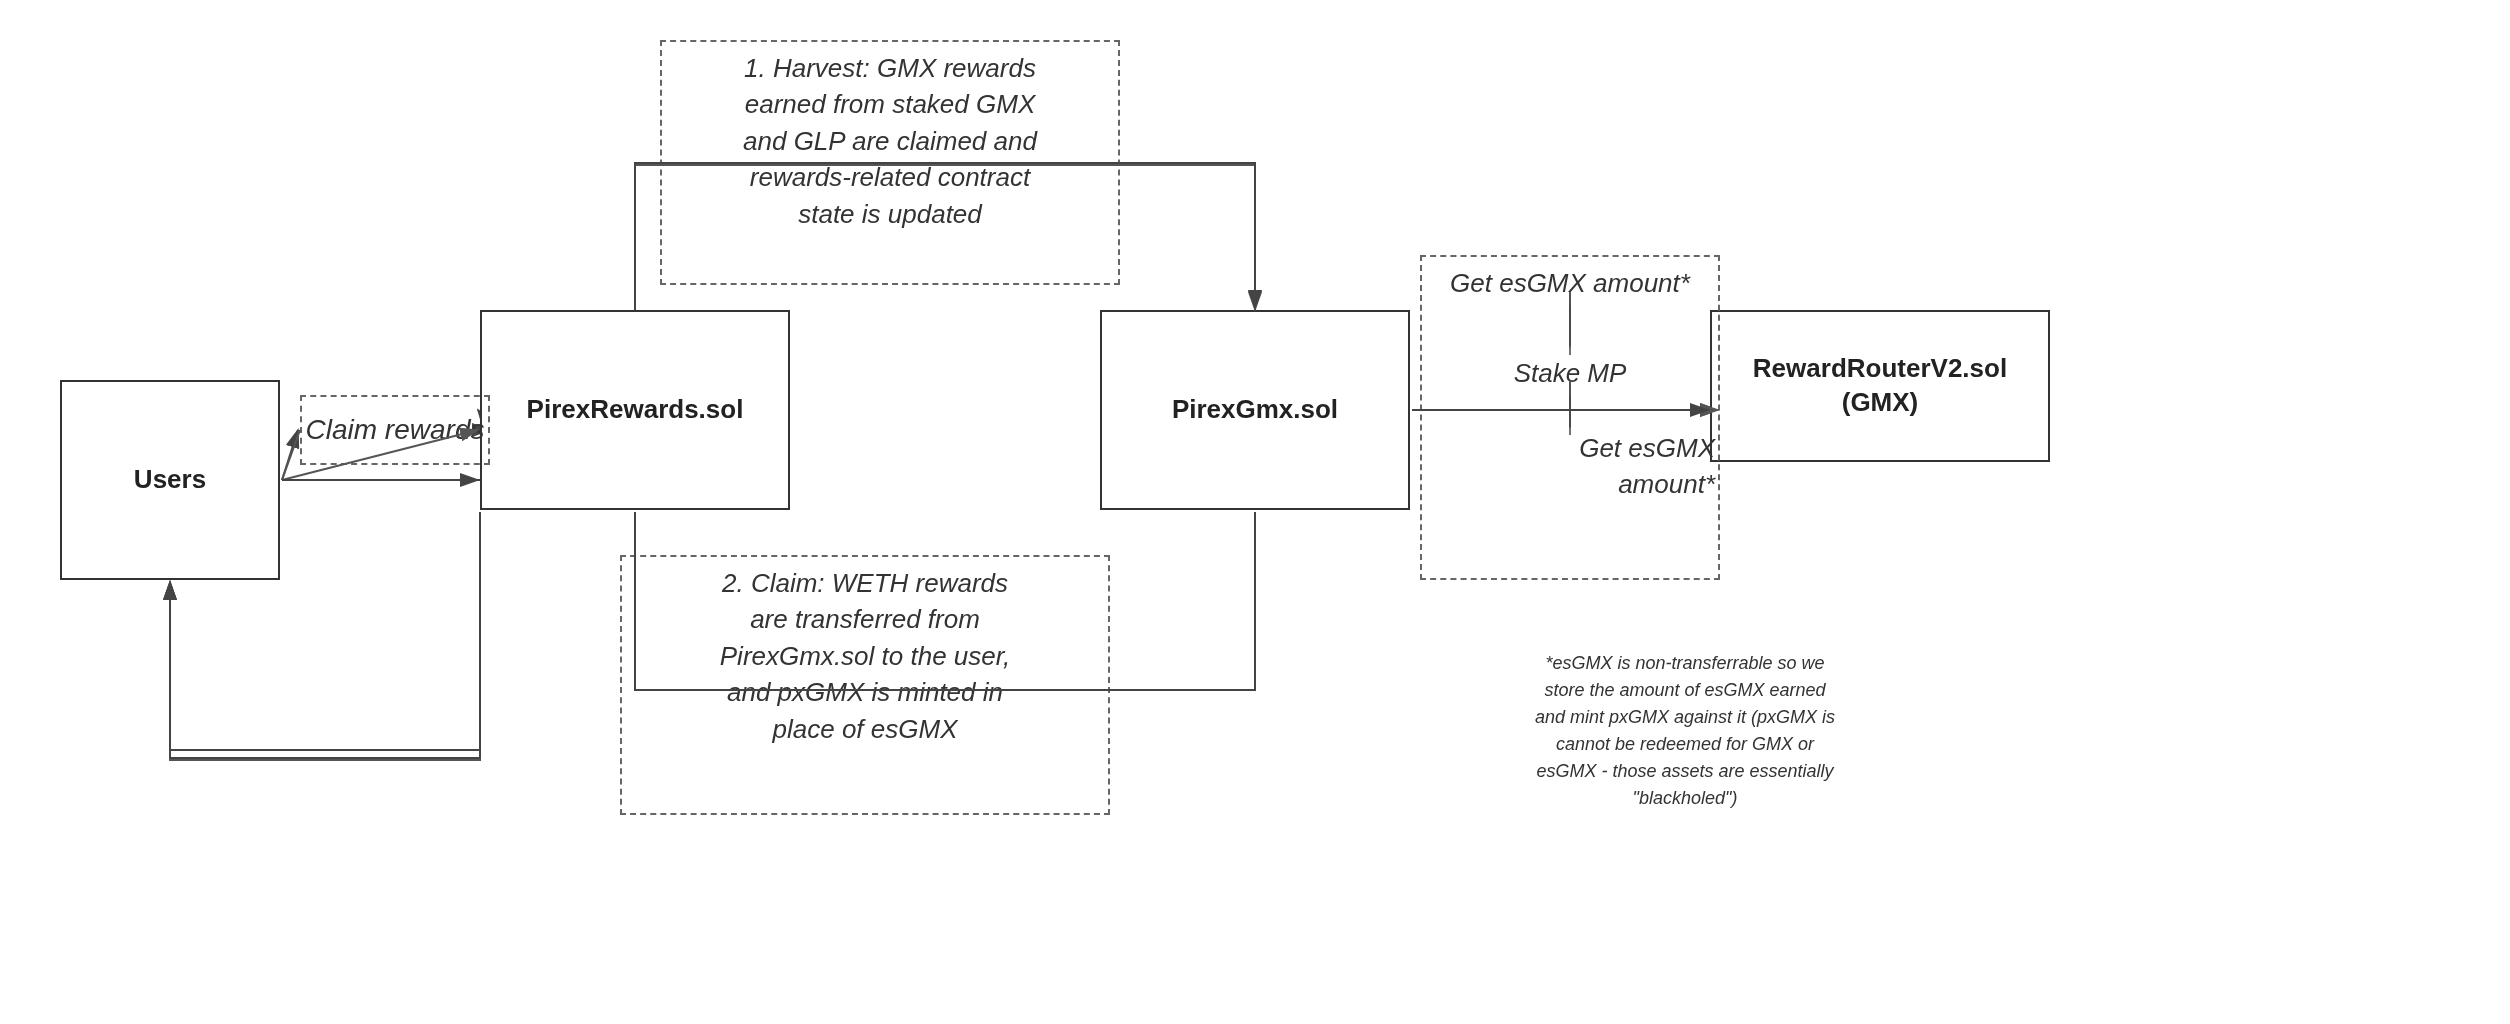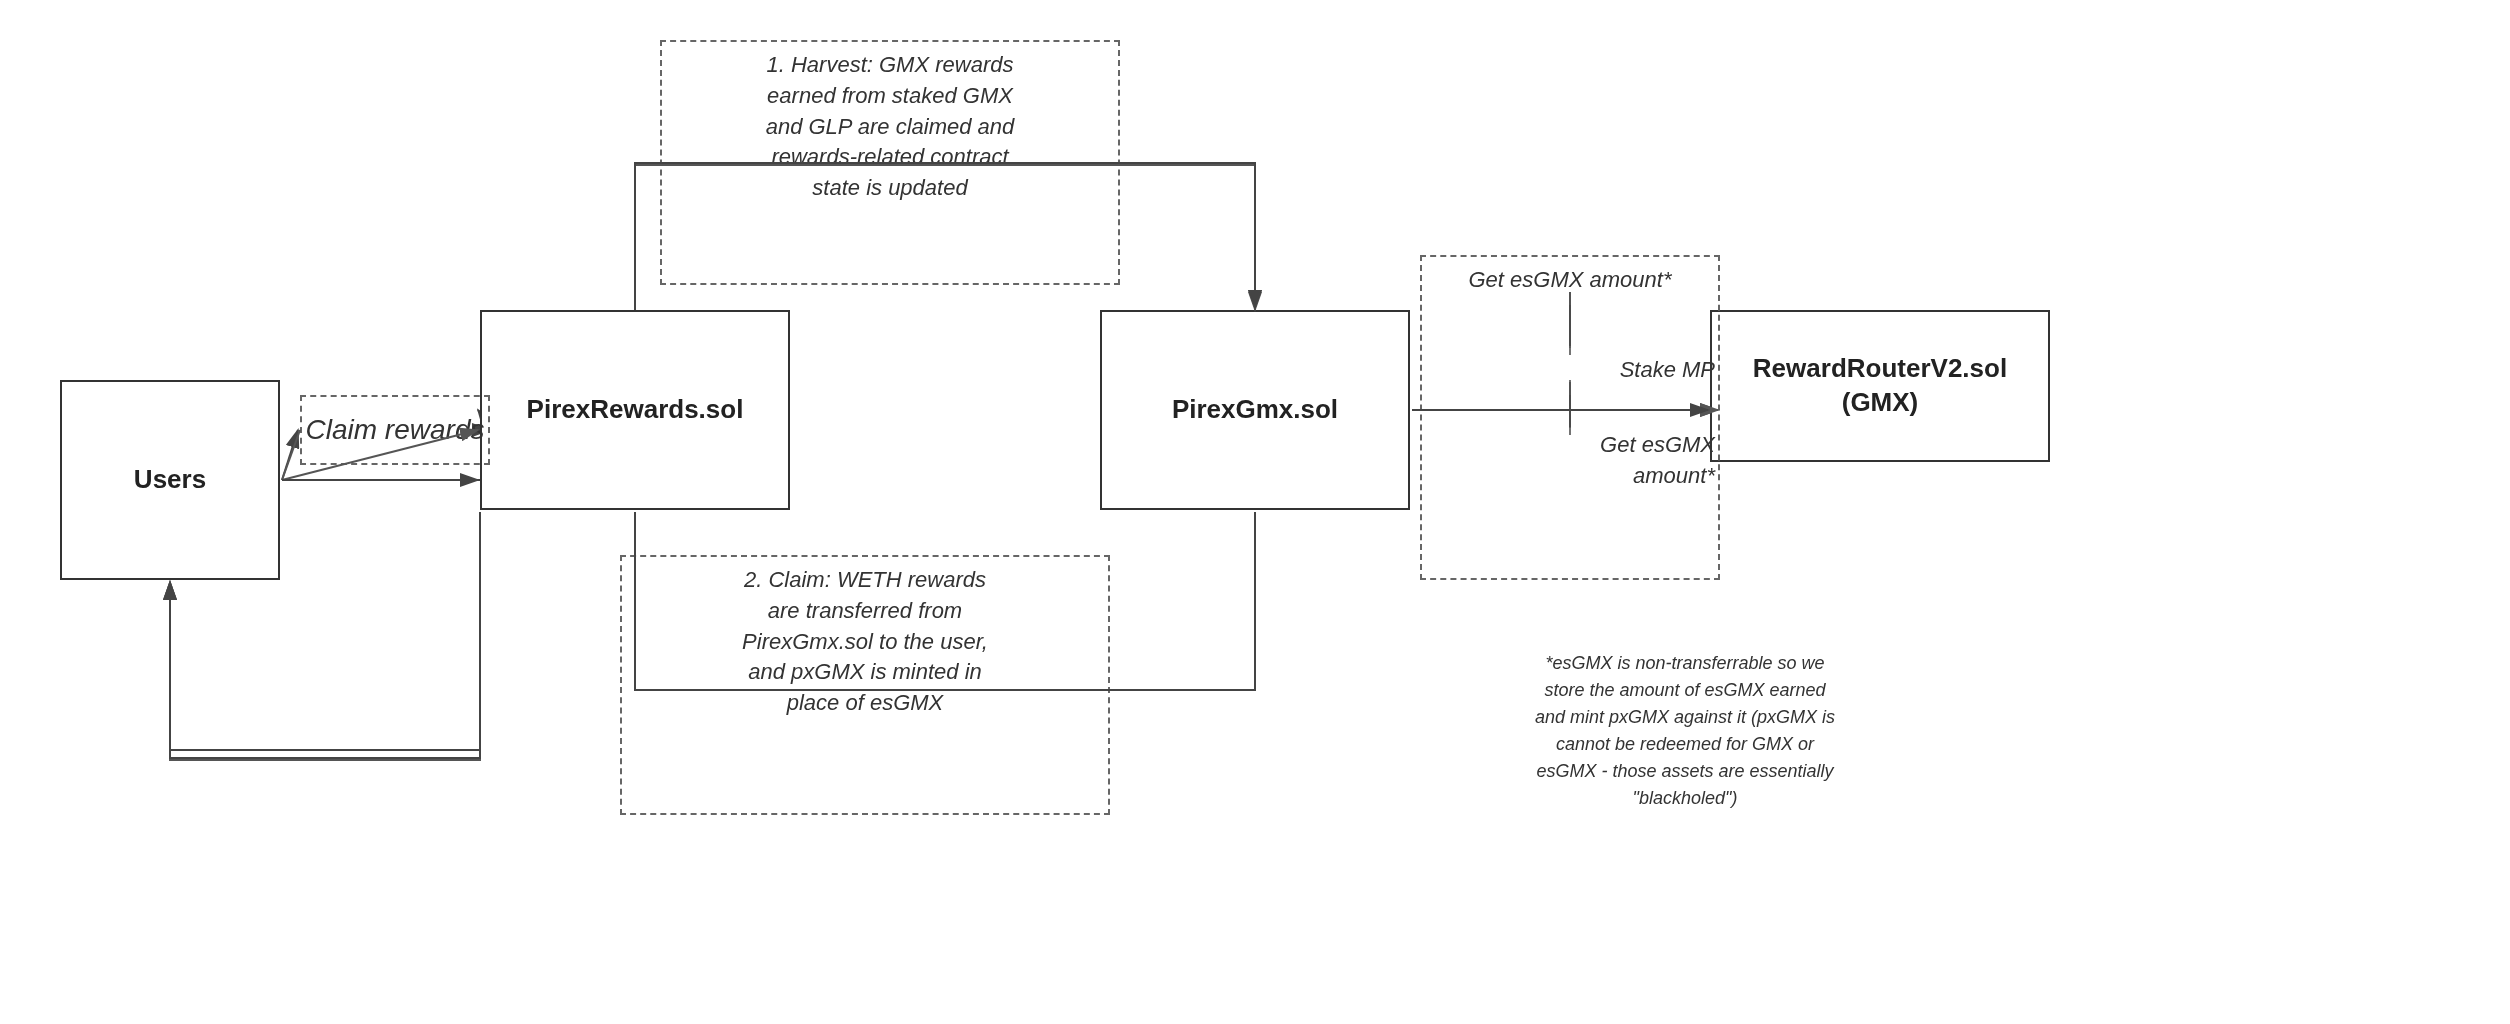--- a/index.html
+++ b/index.html
@@ -39,21 +39,21 @@
 
     
     .dashed-box {
       position: absolute;
       border: 2px dashed #666;
       background: transparent;
     }
 
     .annotation-text {
       position: absolute;
-      font-size: 22px;
+      font-size: 26px;
       font-style: italic;
       color: #333;
       text-align: center;
       line-height: 1.4;
     }
 
     .note-text {
       position: absolute;
       font-size: 22px;
       font-style: italic;
@@ -147,21 +147,21 @@
   <div class="annotation-text" style="left: 625px; top: 565px; width: 480px;">
     2. Claim: WETH rewards<br>are transferred from<br>PirexGmx.sol to the user,<br>and pxGMX is minted in<br>place of esGMX
   </div>
 
   <div class="dashed-box" style="left: 1420px; top: 255px; width: 300px; height: 325px;">
   </div>
 
   <div class="annotation-text" style="left: 1425px; top: 265px; width: 290px; text-align:center;">Get esGMX
 amount*</div>
 
-  <div class="annotation-text" style="left: 1425px; top: 355px; width: 290px; text-align:right;">
+  <div class="annotation-text" style="left: 1425px; top: 355px; width: 290px; text-align:center;">
     Stake MP
   </div>
 
   <div class="annotation-text" style="left: 1425px; top: 430px; width: 290px; text-align:right;">
     Get esGMX<br>amount*
   </div>
 
   <div class="note-text" style="left: 1420px; top: 650px; width: 530px; text-align:center; font-size:18px;">
     *esGMX is non-transferrable so we<br>
     store the amount of esGMX earned<br>

